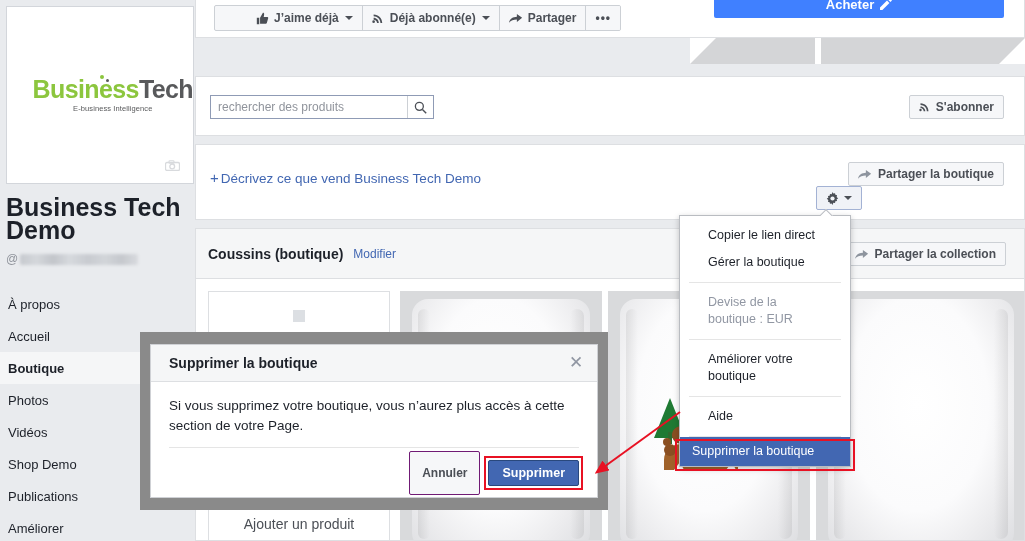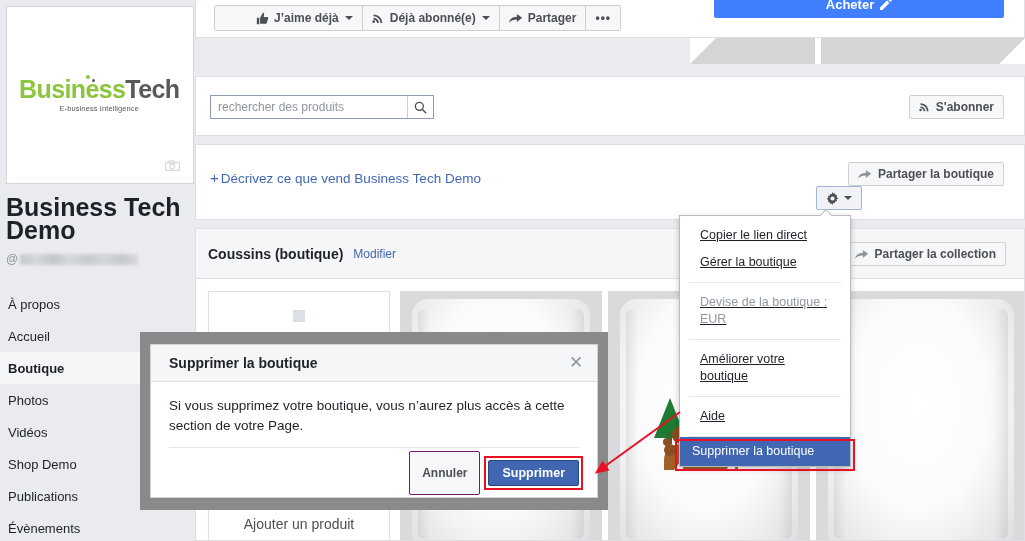--- a/index.html
+++ b/index.html
@@ -15,21 +15,21 @@
   #root { position: relative; width: 1025px; height: 541px; background: #e9ebee; }
 
   
   .left-col {
     position: absolute; left: 0; top: 0; width: 195px; height: 541px;
     background: #e9ebee;
   }
   .profile-pic-box {
     position: absolute; left: 6px; top: 6px; width: 188px; height: 178px;
     background: #fff; border: 1px solid #d3d6db;
-    display: flex; align-items: center; justify-content: flex-start; padding-left: 12px;
+    display: flex; align-items: center; justify-content: flex-end;
   }
   .logo-wrap { text-align: center; line-height: 1; user-select: none; }
   .logo-main { font-size: 25px; font-weight: bold; letter-spacing: -0.6px; position: relative; }
   .logo-biz { color: #8cc63e; }
   .logo-tech { color: #58595b; }
   .logo-dot {
     position: absolute; width: 4px; height: 4px; border-radius: 50%;
     background: #8cc63e; top: -2px; left: 67px;
   }
   .logo-dot2 {
@@ -212,21 +212,21 @@
     box-shadow: 0 2px 6px rgba(0,0,0,0.22); z-index: 40;
   }
   .dropdown-arrow {
     position: absolute; right: 17px; top: -7px; width: 13px; height: 7px; overflow: hidden;
   }
   .dropdown-arrow::after {
     content: ""; position: absolute; left: 0; top: 1px; width: 10px; height: 10px;
     background: #fff; border-left: 1px solid #b9bcc1; border-top: 1px solid #b9bcc1;
     transform: rotate(45deg); transform-origin: 0 0; left: 6px; top: 0;
   }
-  .dd-group { padding: 6px 8px; text-decoration: underline; }
+  .dd-group { padding: 6px 16px; }
   .dd-sep { height: 1px; background: #e5e5e5; margin: 0 9px; }
   .dd-item {
     padding: 5px 12px; font-size: 12.5px; color: #1d2129; cursor: pointer; line-height: 17px;
   }
   .dd-item.disabled { color: #9197a3; cursor: default; }
   .dd-item.selected { background: #4267b2; color: #fff; }
   .dd-highlight {
     position: absolute; left: -5px; right: -5px; bottom: -5px; height: 32px;
     border: 2px solid #e81123; pointer-events: none;
   }
@@ -325,21 +325,21 @@
       <div class="nav-item">
           <span>Vidéos</span>
         </div>
       <div class="nav-item">
           <span>Shop Demo</span>
         </div>
       <div class="nav-item">
           <span>Publications</span>
         </div>
       <div class="nav-item">
-          <span>Évènements</span>
+          <span>Améliorer</span>
         </div>
     </div>
   </div>
 
   <div class="cover-strip"></div>
   <div class="cover-gap"></div>
 
   <div class="topbar-card">
     <div class="btn-group">
 

